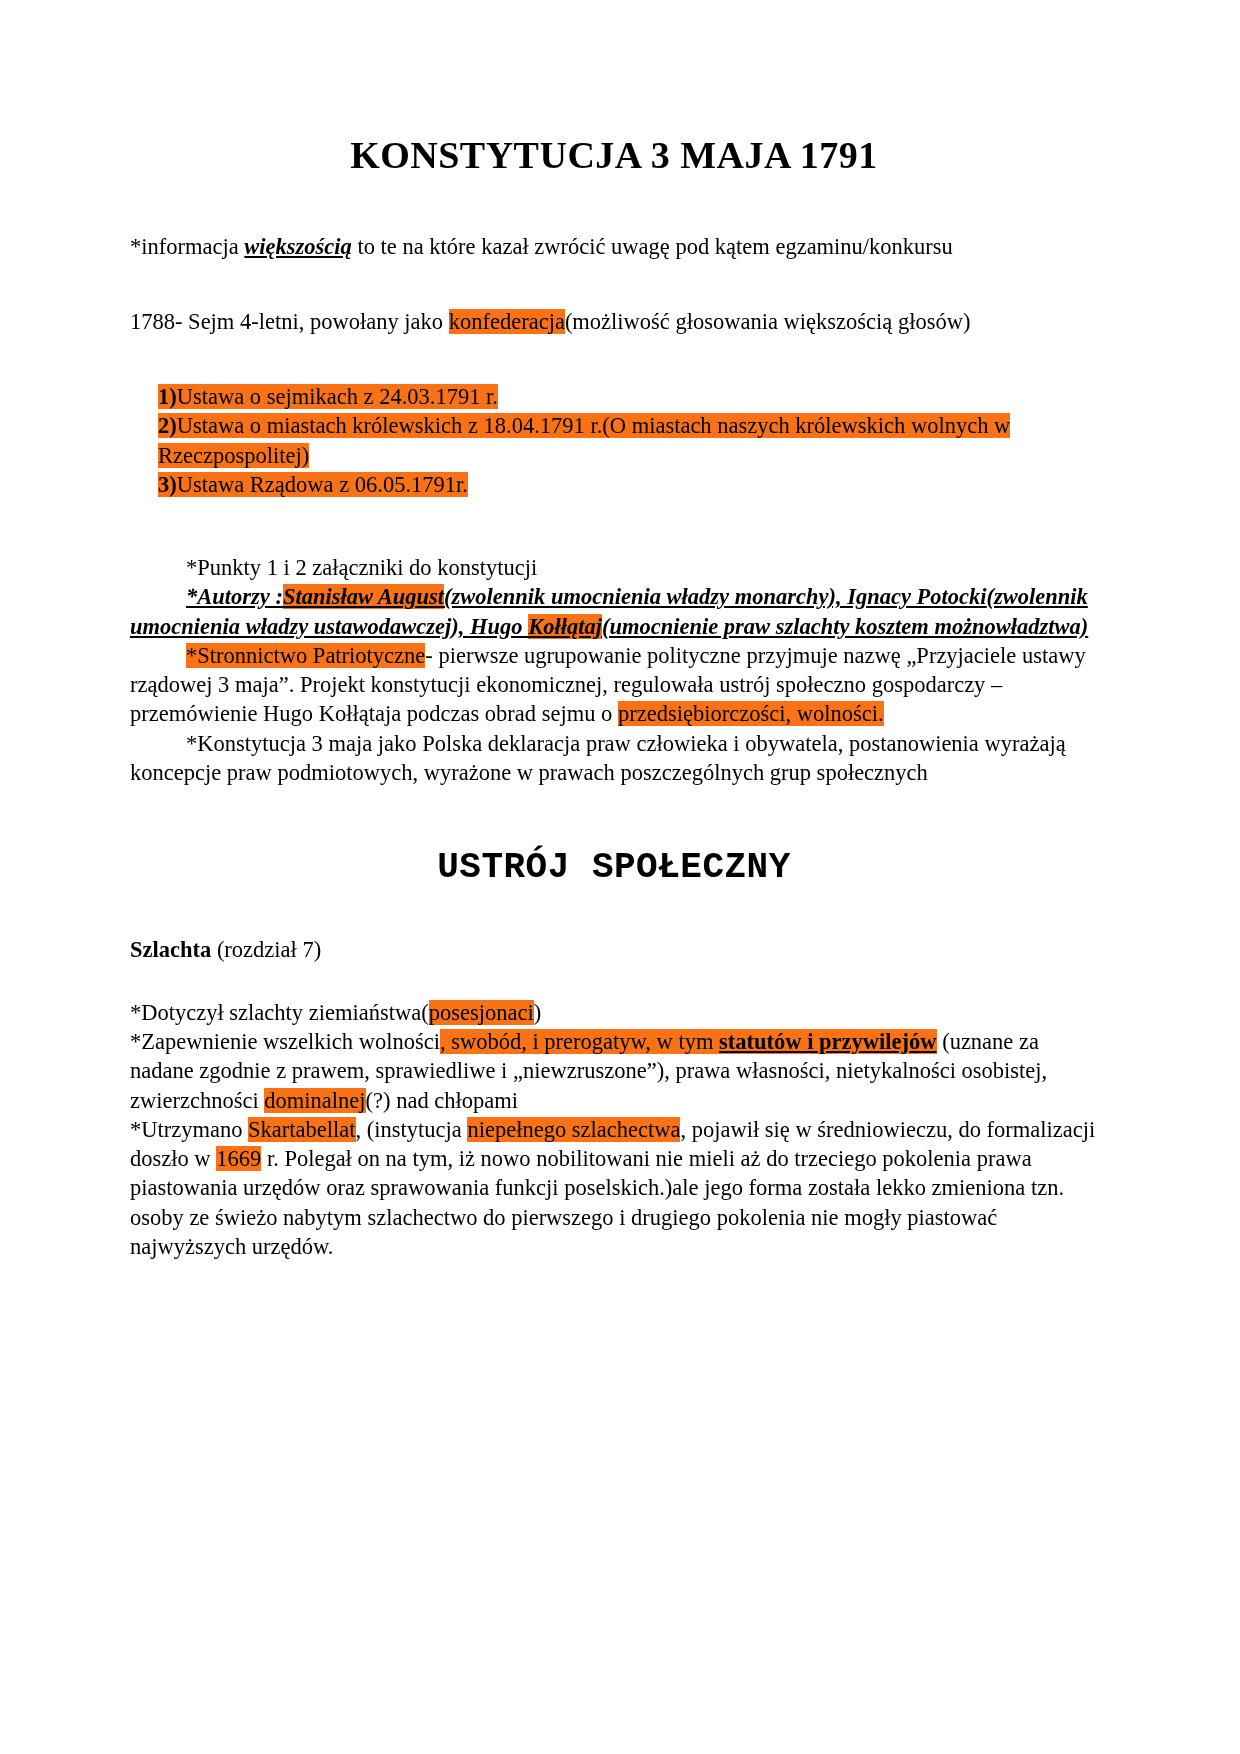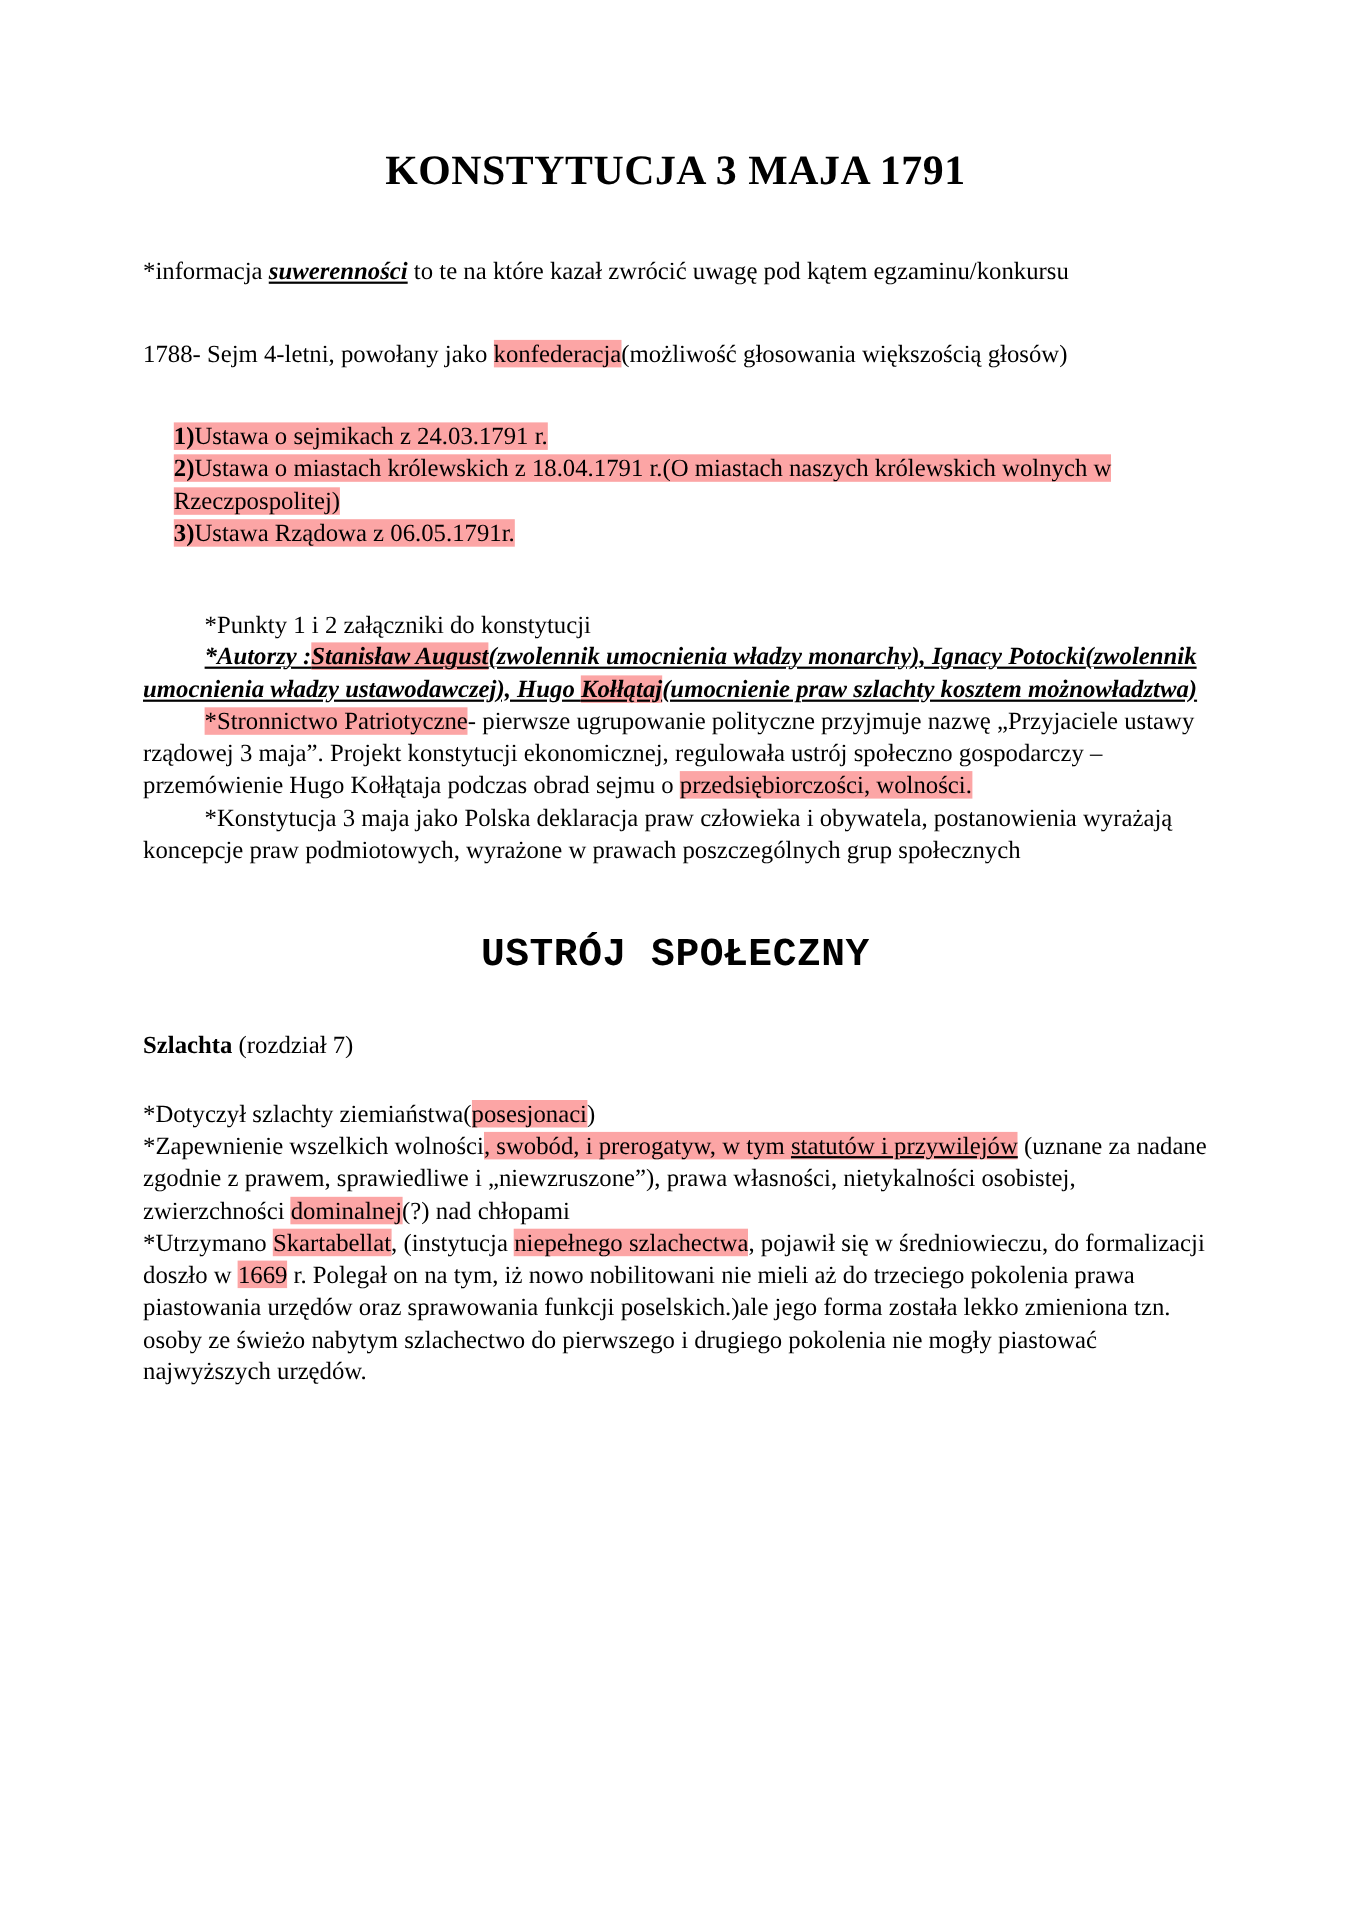--- a/index.html
+++ b/index.html
@@ -45,50 +45,50 @@
     margin: 0;
     font-size: 22.5px;
     line-height: 1.30;
   }
   .spacer-lg { height: 54px; }
   .spacer-md { height: 46px; }
   .spacer-sm { height: 34px; }
   .spacer-title { height: 60px; }
 
   .hl {
-    background-color: #fca5a5;
+    background-color: #f97316;
     -webkit-box-decoration-break: clone;
     box-decoration-break: clone;
   }
   .b { font-weight: bold; }
   .biu {
     font-weight: bold;
     font-style: italic;
     text-decoration: underline;
   }
   .bu {
-    font-weight: normal;
+    font-weight: bold;
     text-decoration: underline;
   }
   .indent { display: inline-block; width: 56px; }
   .list-block { font-size: 22.5px; line-height: 1.30; margin-left: 28px; }
   .list-line { display: block; }
   .numbered { font-weight: bold; }
 </style>
 </head>
 <body>
 
 <div class="page">
 
   <h1 class="doc-title">KONSTYTUCJA 3 MAJA 1791</h1>
 
   <div class="spacer-lg"></div>
 
   <p>
-    <span>*informacja </span><span class="biu">suwerenności</span><span> to te na które kazał zwrócić uwagę pod kątem egzaminu/konkursu</span>
+    <span>*informacja </span><span class="biu">większością</span><span> to te na które kazał zwrócić uwagę pod kątem egzaminu/konkursu</span>
   </p>
 
   <div class="spacer-md"></div>
 
   <p>
     <span>1788- Sejm 4-letni, powołany jako </span><span class="hl">konfederacja</span><span>(możliwość głosowania większością głosów)</span>
   </p>
 
   <div class="spacer-md"></div>
 

